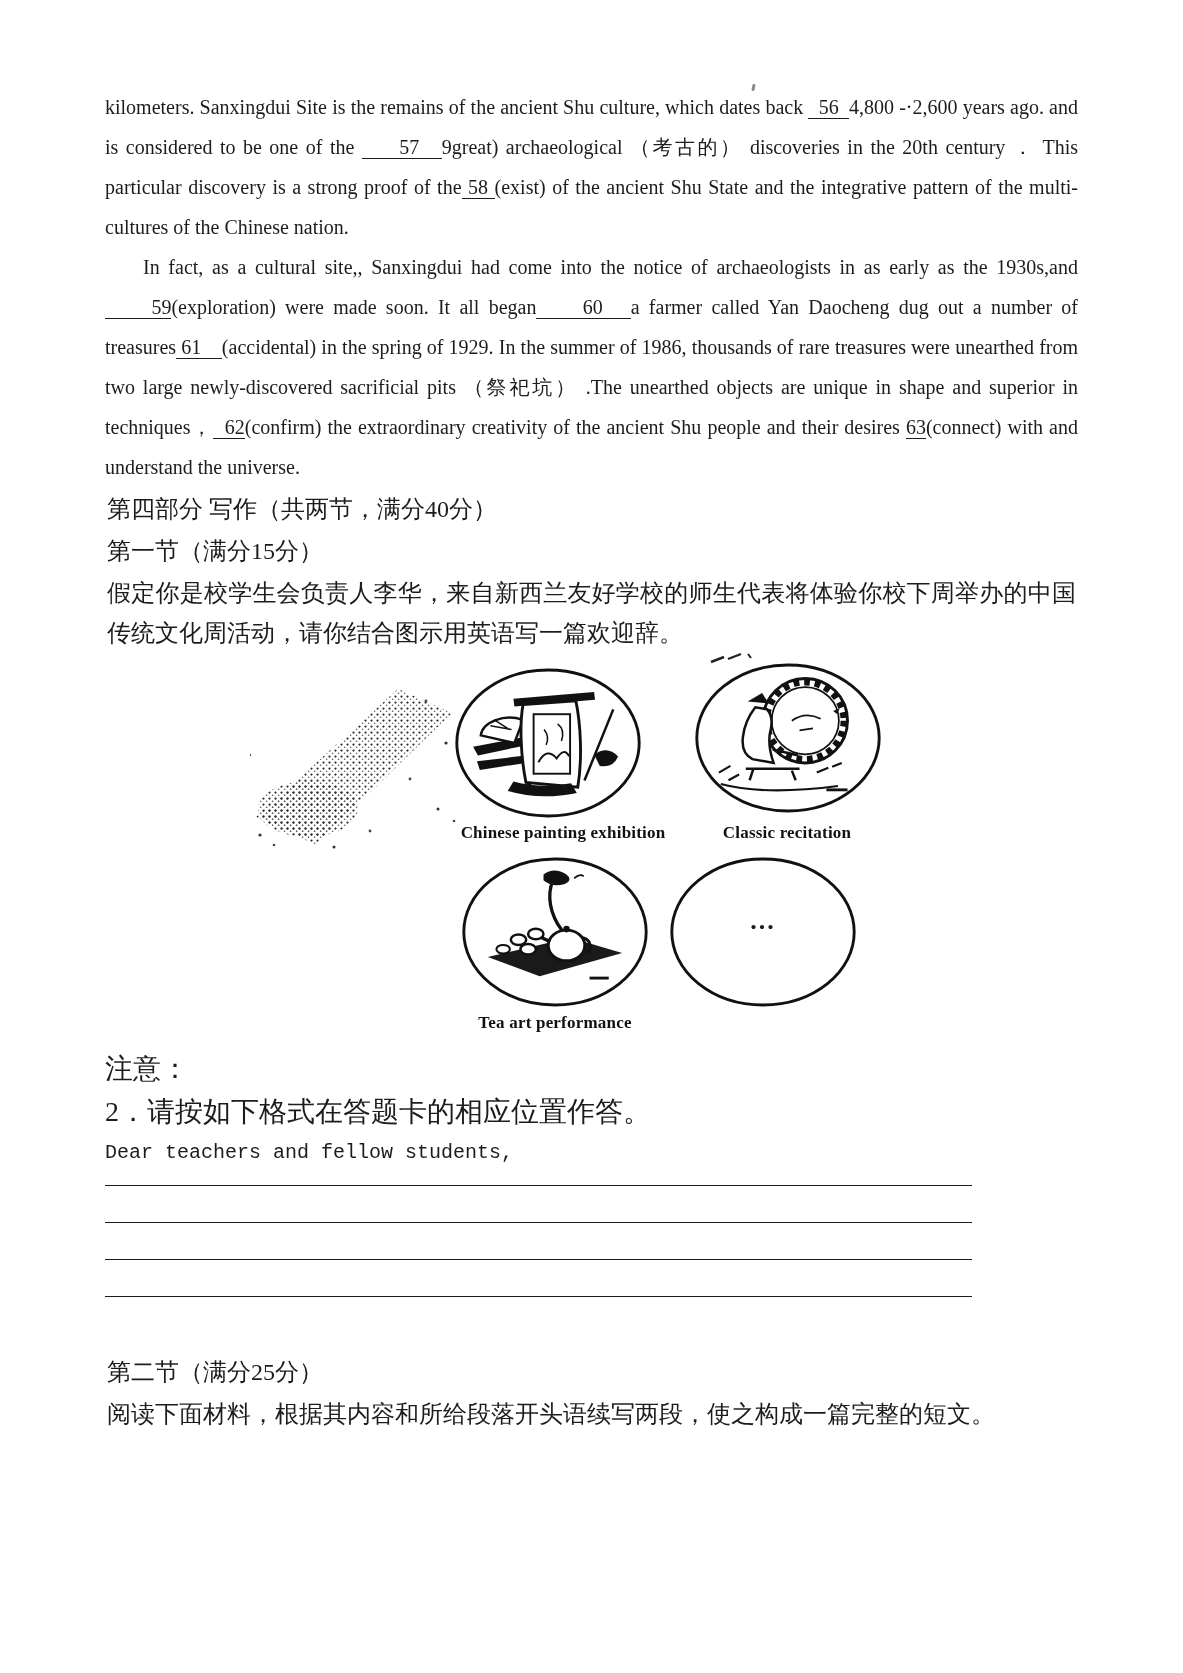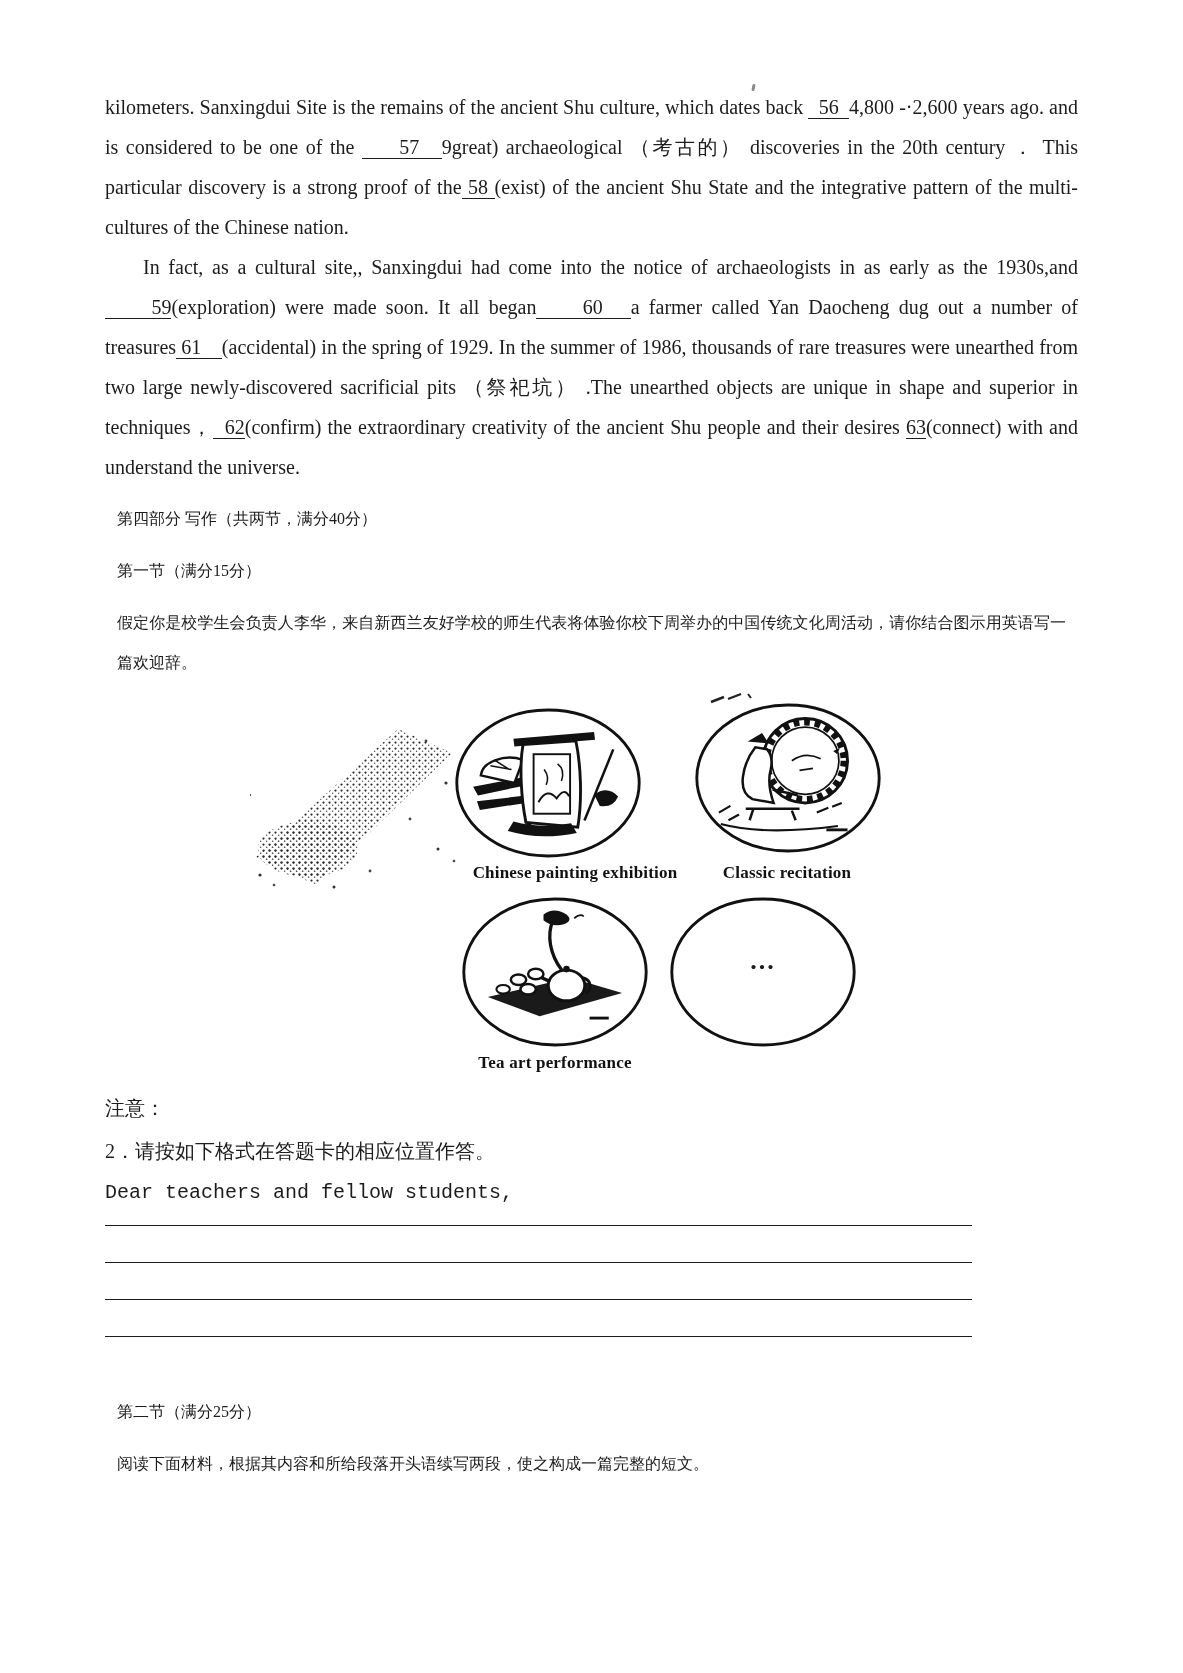--- a/index.html
+++ b/index.html
@@ -5,32 +5,32 @@
   html,body{margin:0;padding:0;background:#ffffff;}
   body{width:1183px;height:1673px;position:relative;overflow:hidden;
        font-family:"Liberation Serif","DejaVu Serif",serif;color:#1c1c1c;}
   .page{position:relative;width:1183px;height:1673px;box-sizing:border-box;
         padding:87px 105px 0 105px;}
   
   .cloze p{margin:0;font-size:20px;line-height:40px;text-align:justify;}
   .cloze p.indent{text-indent:38px;}
   .blank{white-space:pre;border-bottom:1.3px solid #1c1c1c;}
   
-  .zh{margin:12px;font-size:16px;line-height:40px;text-align:justify;}
+  .zh{margin:2px;font-size:24px;line-height:40px;text-align:justify;}
   
   .figure{position:relative;height:392px;margin:0;}
   .circle{position:absolute;width:192px;height:156px;}
   .circle svg{width:100%;height:100%;display:block;}
   .caption{position:absolute;font-weight:bold;font-size:17px;text-align:center;
            letter-spacing:.2px;color:#111;}
   .speckle{position:absolute;left:145px;top:4px;width:212px;height:192px;}
   .stray-dashes{position:absolute;left:604px;top:-4px;width:46px;height:14px;}
   .ellipsis-mark{font-weight:bold;font-size:26px;letter-spacing:2px;}
   
-  .notes p{margin:0;font-size:20px;line-height:43px;text-align:left;}
+  .notes p{margin:0;font-size:28px;line-height:43px;text-align:left;}
   .salutation{margin:0;font-size:20px;line-height:40px;font-family:Liberation Mono, monospace;}
   .answer-lines{margin:0;width:867px;}
   .answer-line{height:36px;border-bottom:1.6px solid #1c1c1c;}
   .answer-line:first-child{height:12px;}
   .sec2{margin-top:55px;}
   
   .top-dot{position:absolute;left:752px;top:84px;width:3px;height:7px;
            background:#8a8a8a;border-radius:2px;transform:rotate(12deg);}
 </style>
 </head>
@@ -108,21 +108,21 @@
         <path d="M58,42 l15,-9 l7,11 z" fill="#111"></path>
         <path d="M66,48 q-11,14 -13,31 q-2,17 10,23 l22,4 q-7,-20 -3,-35 q3,-13 -4,-21 z" fill="#fff" stroke="#111" stroke-width="2.6"></path>
         <path d="M84,92 l26,6" stroke="#111" stroke-width="2.6"></path>
         <path d="M56,112 h56 M64,112 l-4,12 M104,114 l4,10" stroke="#111" stroke-width="2.6" fill="none"></path>
         <path d="M28,116 l12,-7 M38,124 l11,-6 M130,116 l12,-5 M146,110 l10,-4" stroke="#111" stroke-width="2.2"></path>
         <path d="M30,128 q45,12 122,2" fill="none" stroke="#111" stroke-width="2.2"></path>
         <path d="M140,134 h22" stroke="#111" stroke-width="3"></path>
       </svg>
     </div>
 
-    <div class="caption" style="left:350px;top:168px;width:240px">Chinese painting exhibition</div>
+    <div class="caption" style="left:338px;top:168px;width:240px">Chinese painting exhibition</div>
     <div class="caption" style="left:562px;top:168px;width:240px">Classic recitation</div>
 
     <div class="circle" style="left:354px;top:199px">
       <svg viewBox="0 0 200 160">
         <ellipse cx="100" cy="80" rx="95" ry="76" fill="#fff" stroke="#111" stroke-width="3"></ellipse>
         <path d="M30,106 L116,86 L170,102 L84,126 Z" fill="#1a1a1a"></path>
         <ellipse cx="112" cy="94" rx="19" ry="16" fill="#fff" stroke="#111" stroke-width="3"></ellipse>
         <path d="M95,90 l-11,-5" stroke="#111" stroke-width="3.5"></path>
         <path d="M129,86 a11,9 0 0 1 3,16" fill="none" stroke="#111" stroke-width="3"></path>
         <circle cx="112" cy="77" r="3.4" fill="#111"></circle>

